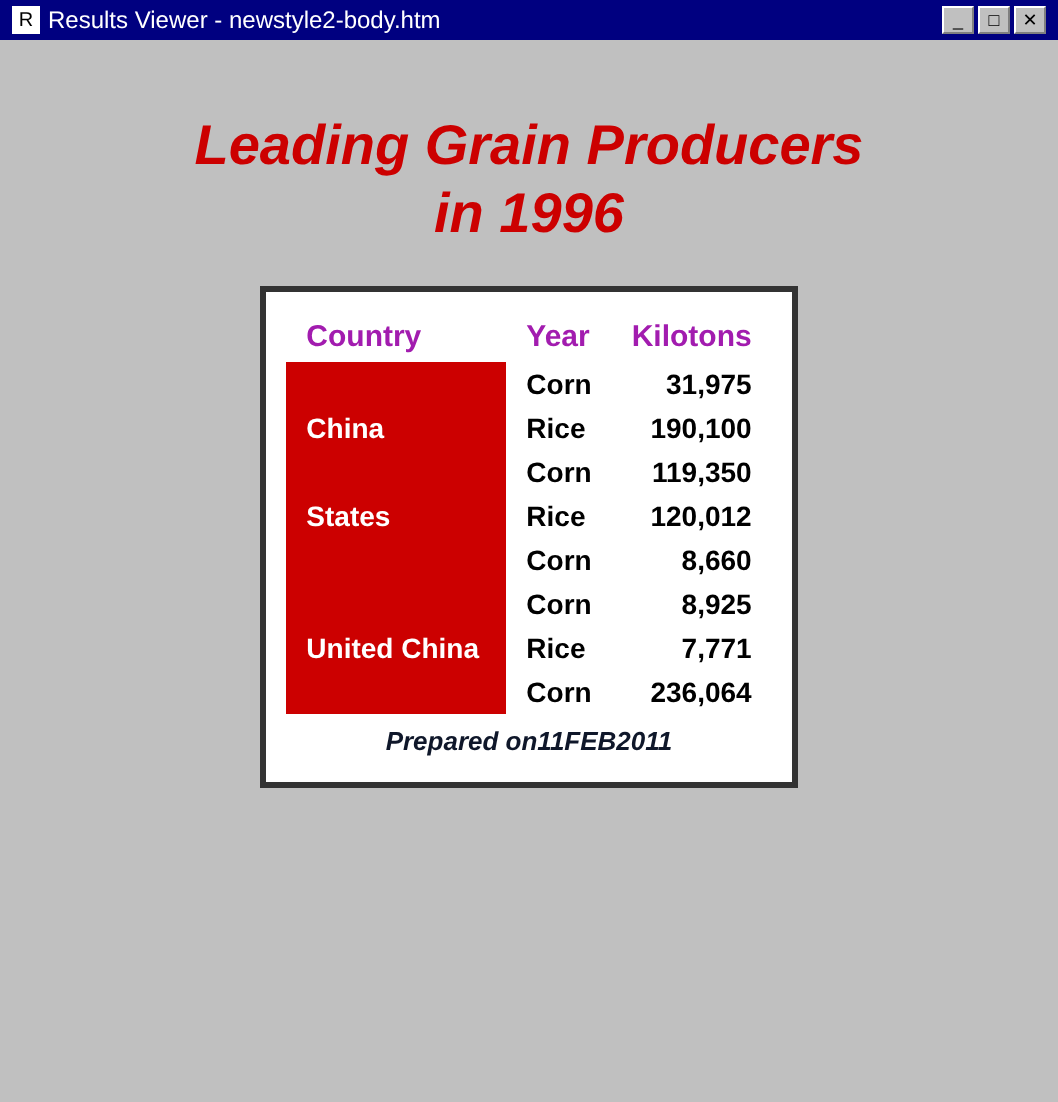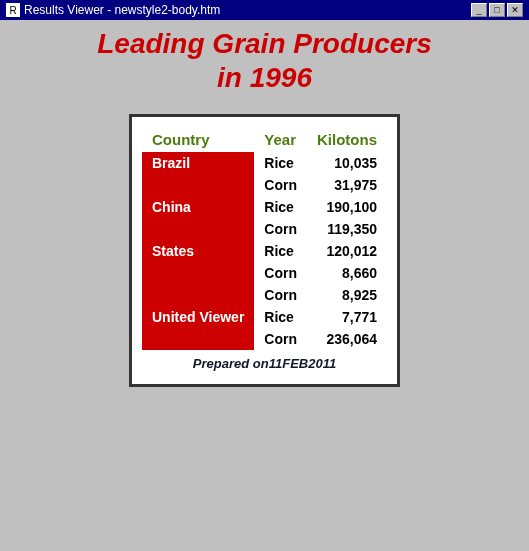--- a/index.html
+++ b/index.html
@@ -55,21 +55,21 @@
       border-bottom-color: #808080;
       font-size: 9px;
       display: flex;
       align-items: center;
       justify-content: center;
       cursor: pointer;
       color: #000;
     }
     .content {
       flex: 1;
-      padding: 7px;
+      padding: 36px;
       display: flex;
       flex-direction: column;
       align-items: center;
       background: #c0c0c0;
     }
     .page-title {
       color: #cc0000;
       font-size: 28px;
       font-style: italic;
       font-weight: bold;
@@ -80,21 +80,21 @@
     .table-container {
       border: 3px solid #333;
       background: white;
       padding: 10px;
     }
     table {
       border-collapse: collapse;
       width: 100%;
     }
     th {
-      color: #4d7c0f;
+      color: #a21caf;
       background: white;
       padding: 4px 10px;
       font-size: 15px;
       font-weight: bold;
       text-align: left;
     }
     th.right {
     }
     td {
       padding: 3px 10px;
@@ -155,25 +155,20 @@
     <div class="table-container">
       <table>
         <thead>
           <tr>
             <th>Country</th>
             <th>Year</th>
             <th class="right">Kilotons</th>
           </tr>
         </thead>
         <tbody id="table-body">
-        <tr>
-              <td class="country-cell">Brazil</td>
-              <td class="grain-cell">Rice</td>
-              <td class="kilotons-cell">10,035</td>
-            </tr>
             <tr>
               <td class="blank-cell"></td>
               <td class="grain-cell">Corn</td>
               <td class="kilotons-cell">31,975</td>
             </tr>
             <tr>
               <td class="country-cell">China</td>
               <td class="grain-cell">Rice</td>
               <td class="kilotons-cell">190,100</td>
             </tr>
@@ -191,21 +186,21 @@
               <td class="blank-cell"></td>
               <td class="grain-cell">Corn</td>
               <td class="kilotons-cell">8,660</td>
             </tr>
             <tr>
               <td class="blank-cell"></td>
               <td class="grain-cell">Corn</td>
               <td class="kilotons-cell">8,925</td>
             </tr>
             <tr>
-              <td class="country-cell">United Viewer</td>
+              <td class="country-cell">United China</td>
               <td class="grain-cell">Rice</td>
               <td class="kilotons-cell">7,771</td>
             </tr>
             <tr>
               <td class="blank-cell"></td>
               <td class="grain-cell">Corn</td>
               <td class="kilotons-cell">236,064</td>
             </tr>
           </tbody>
         <tfoot>

